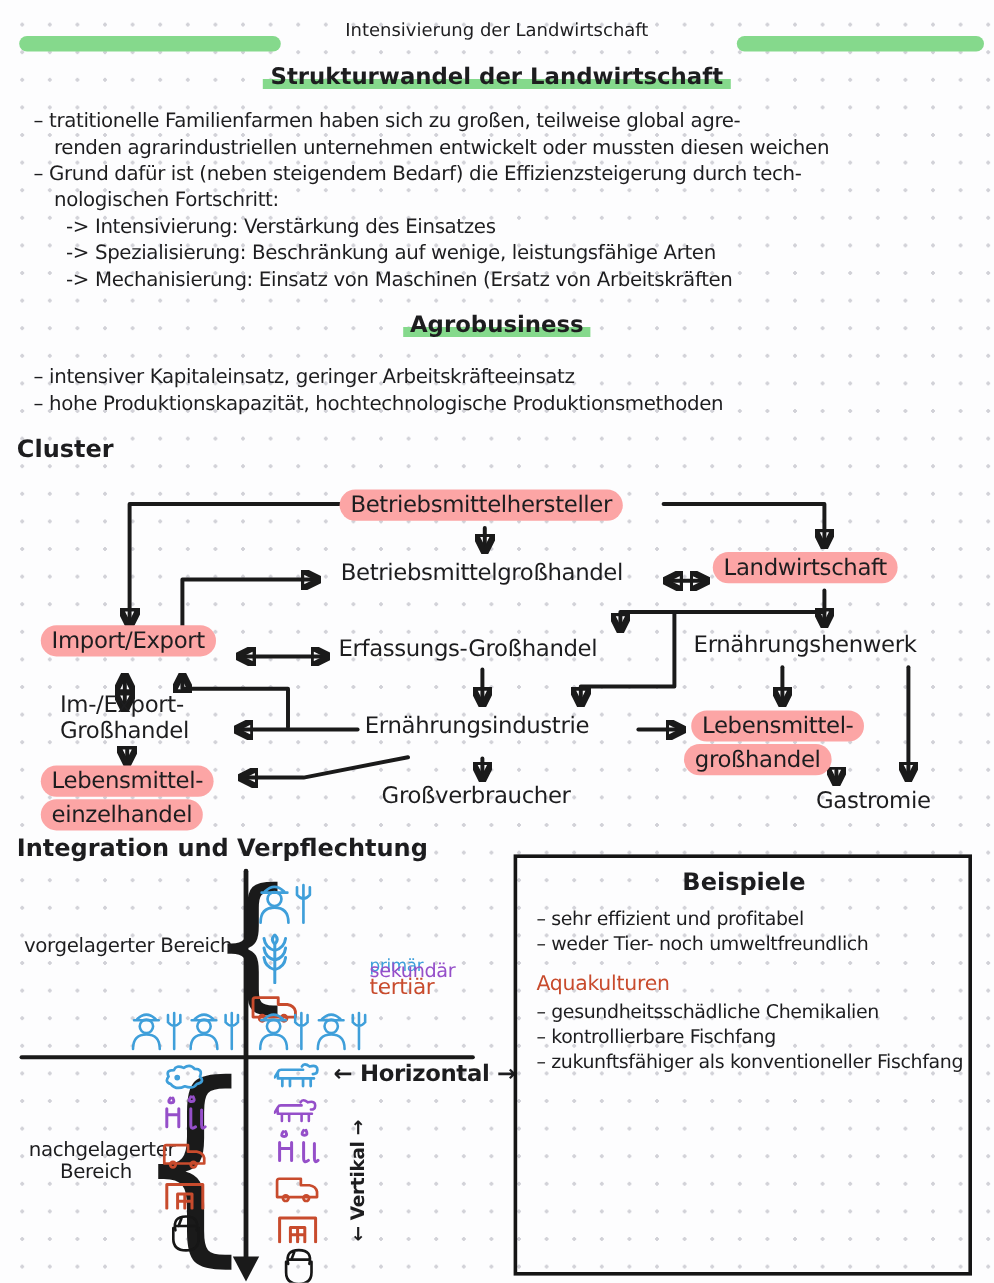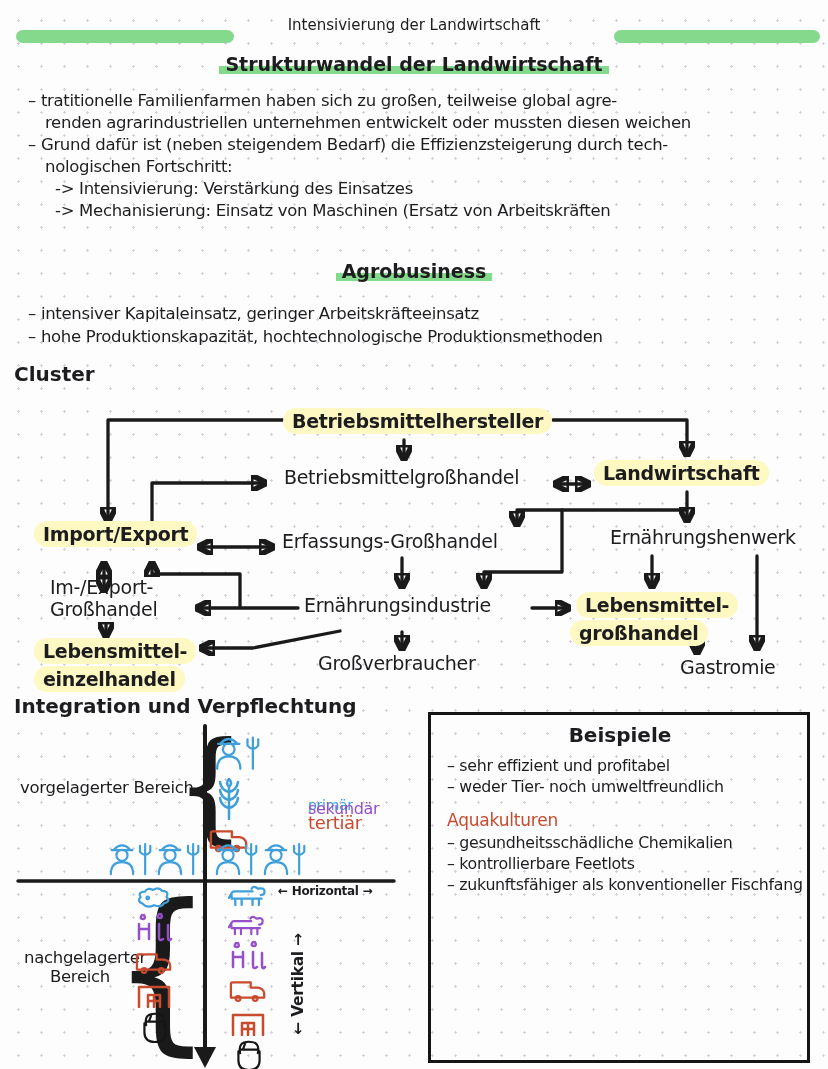--- a/index.html
+++ b/index.html
@@ -20,21 +20,21 @@
   .intro{left:28px;top:90px;font-size:16.5px;line-height:22px;}
   .ln{white-space:nowrap;}
   .ind1{margin-left:17px;}
   .ind2{margin-left:27px;}
   .agro-head{top:260px;font-size:19px;font-weight:bold;}
   .agro{left:28px;top:302px;font-size:16.5px;line-height:23px;}
   .sec-head{font-size:20px;font-weight:bold;letter-spacing:0px;}
   
   .cluster{left:0;top:400px;width:828px;height:300px;}
   .node{position:absolute;white-space:nowrap;font-size:19px;letter-spacing:-0.3px;}
-  .pill{background:#fef9c3;border-radius:13px;padding:2px 9px;font-weight:bold;}
+  .pill{background:#fca5a5;border-radius:13px;padding:2px 9px;font-weight:normal;}
   .flow{position:absolute;left:0;top:0;}
   .flow path{fill:none;stroke:#1a1a1a;stroke-width:3.3;stroke-linecap:round;stroke-linejoin:round;}
   
   .integ{left:0;top:720px;width:428px;height:349px;}
   .axes path{fill:none;stroke:#1a1a1a;stroke-linecap:round;}
   .brace{position:absolute;font-family:"DejaVu Sans",sans-serif;font-weight:400;color:#1a1a1a;line-height:1;transform-origin:top left;}
   .lbl{position:absolute;font-size:16.5px;letter-spacing:-0.3px;white-space:nowrap;}
   .blue{color:#3f9fda;} .purple{color:#954fc9;} .redk{color:#c84b2d;} .black{color:#161616;}
   .ic{position:absolute;fill:none;stroke:currentColor;stroke-width:2.5;stroke-linecap:round;stroke-linejoin:round;}
   .vert-label{transform:rotate(-90deg);font-weight:bold;}
@@ -90,20 +90,21 @@
 <div class="bar" style="left:614px;top:30px;width:206px;"></div>
 <div class="abs center page-title">Intensivierung der Landwirtschaft</div>
 <div class="abs center sub-title"><span class="hl-green">Strukturwandel der Landwirtschaft</span></div>
 
 <div class="abs intro hw">
   <div class="ln">– tratitionelle Familienfarmen haben sich zu großen, teilweise global agre-</div>
   <div class="ln ind1">renden agrarindustriellen unternehmen entwickelt oder mussten diesen weichen</div>
   <div class="ln">– Grund dafür ist (neben steigendem Bedarf) die Effizienzsteigerung durch tech-</div>
   <div class="ln ind1">nologischen Fortschritt:</div>
   <div class="ln ind2">-&gt; Intensivierung: Verstärkung des Einsatzes</div>
+  <div class="ln ind2">-&gt; Spezialisierung: Beschränkung auf wenige, leistungsfähige Arten</div>
   <div class="ln ind2">-&gt; Mechanisierung: Einsatz von Maschinen (Ersatz von Arbeitskräften</div>
 </div>
 
 <div class="abs center agro-head"><span class="hl-green">Agrobusiness</span></div>
 <div class="abs agro hw">
   <div class="ln">– intensiver Kapitaleinsatz, geringer Arbeitskräfteeinsatz</div>
   <div class="ln">– hohe Produktionskapazität, hochtechnologische Produktionsmethoden</div>
 </div>
 
 <div class="abs sec-head" style="left:14px;top:362px;">Cluster</div>
@@ -135,21 +136,21 @@
     <path d="M402 232 V248" marker-end="url(#ah)"></path>
     <path d="M340 231 L253 248 H202" marker-end="url(#ah)"></path>
     <path d="M106 224 V235" marker-end="url(#ah)"></path>
   </svg>
 
   <div class="node pill" style="left:283px;top:8px;">Betriebsmittelhersteller</div>
   <div class="node" style="left:284px;top:66px;">Betriebsmittelgroßhandel</div>
   <div class="node pill" style="left:594px;top:60px;">Landwirtschaft</div>
   <div class="node pill" style="left:34px;top:121px;">Import/Export</div>
   <div class="node" style="left:282px;top:130px;">Erfassungs-Großhandel</div>
-  <div class="node" style="left:578px;top:126px;margin-left:32px;">Ernährungshenwerk</div>
+  <div class="node" style="left:578px;top:126px;">Ernährungshenwerk</div>
   <div class="node" style="left:50px;top:176px;">
     <div>Im-/Export-</div>
     <div>Großhandel</div>
   </div>
   <div class="node" style="left:304px;top:194px;">Ernährungsindustrie</div>
   <div class="node pill" style="left:576px;top:192px;">Lebensmittel-</div>
   <div class="node pill" style="left:570px;top:220px;">großhandel</div>
   <div class="node pill" style="left:34px;top:238px;">Lebensmittel-</div>
   <div class="node pill" style="left:34px;top:266px;">einzelhandel</div>
   <div class="node" style="left:318px;top:252px;">Großverbraucher</div>
@@ -171,21 +172,21 @@
   <div class="lbl hw" style="left:20px;top:58px;">vorgelagerter Bereich</div>
   <div class="lbl hw" style="left:24px;top:228px;width:112px;text-align:center;">
     <div>nachgelagerter</div>
     <div>Bereich</div>
   </div>
 
   <div class="lbl blue" style="left:308px;top:46px;font-size:14px;margin-top:31px;">primär</div>
   <div class="lbl purple" style="left:308px;top:79px;font-size:16px;">sekundär</div>
   <div class="lbl redk" style="left:308px;top:92px;font-size:18px;">tertiär</div>
 
-  <div class="lbl" style="left:278px;top:164px;font-weight:bold;font-size:12px;">← Horizontal →</div>
+  <div class="lbl" style="left:278px;top:164px;font-weight:bold;font-size:19px;">← Horizontal →</div>
   <div class="lbl vert-label" style="left:228px;top:255px;width:140px;text-align:center;font-size:15.5px;">← Vertikal →</div>
 
   
   <svg class="ic blue" style="left:210px;top:10px;width:50px;height:42px;">
       <use href="#sym-farmer"></use>
     </svg>
   <svg class="ic blue" style="left:214px;top:58px;width:30px;height:42px;">
       <use href="#sym-wheat"></use>
     </svg>
   <svg class="ic redk" style="left:208px;top:104px;width:42px;height:30px;">
@@ -249,16 +250,16 @@
 
   <div class="bsec">
     <div class="bitem hw">– sehr effizient und profitabel</div>
     <div class="bitem hw">– weder Tier- noch umweltfreundlich</div>
   </div>
 
 
   <div class="bsec">
     <div class="btitle hw">Aquakulturen</div>
     <div class="bitem hw">– gesundheitsschädliche Chemikalien</div>
-    <div class="bitem hw">– kontrollierbare Feetlots</div>
+    <div class="bitem hw">– kontrollierbare Fischfang</div>
     <div class="bitem hw">– zukunftsfähiger als konventioneller Fischfang</div>
   </div>
 </div>
 
 </body></html>

